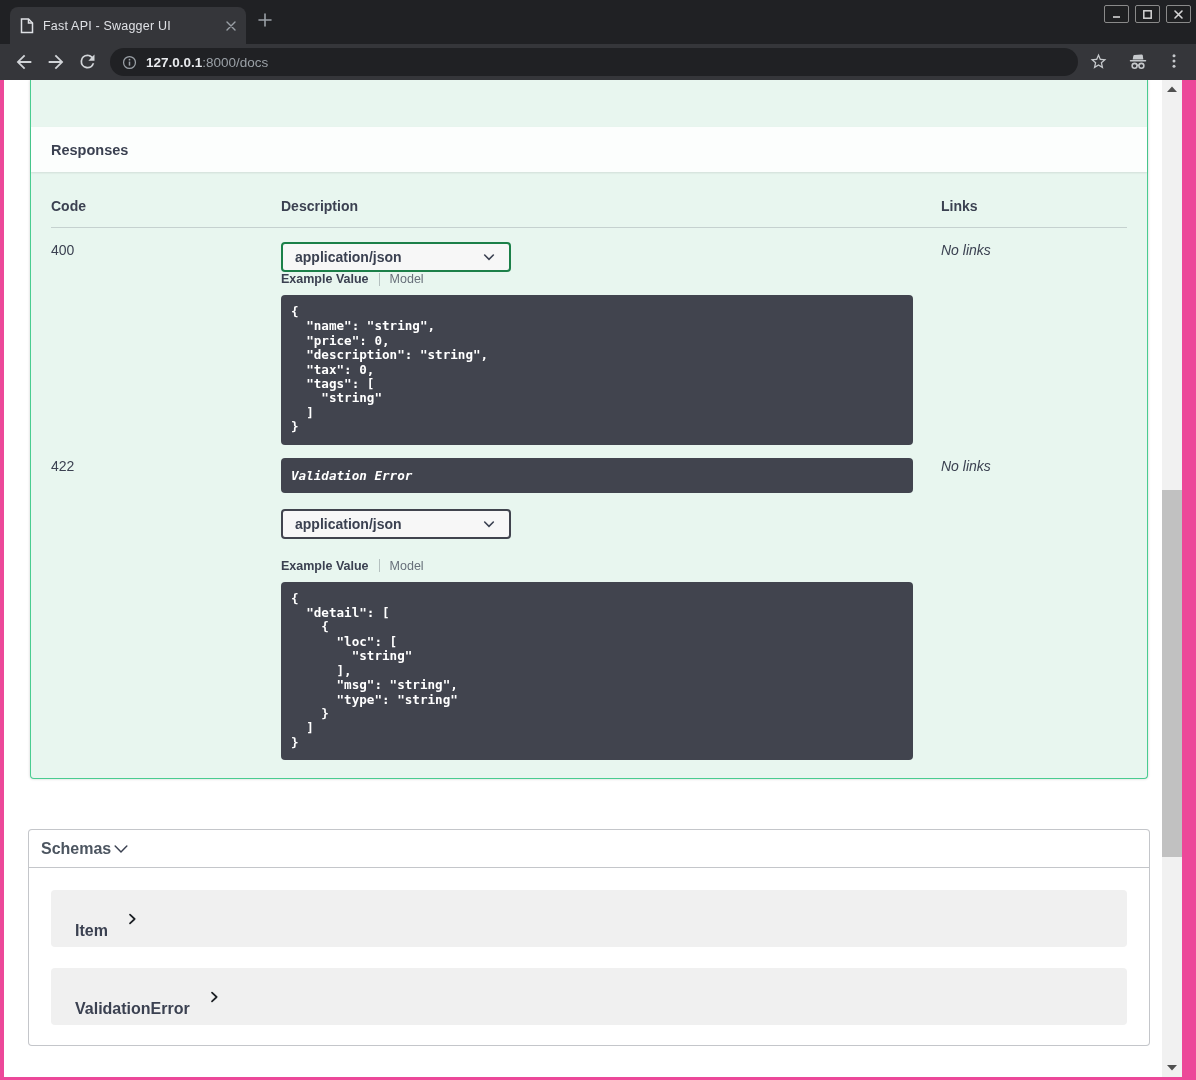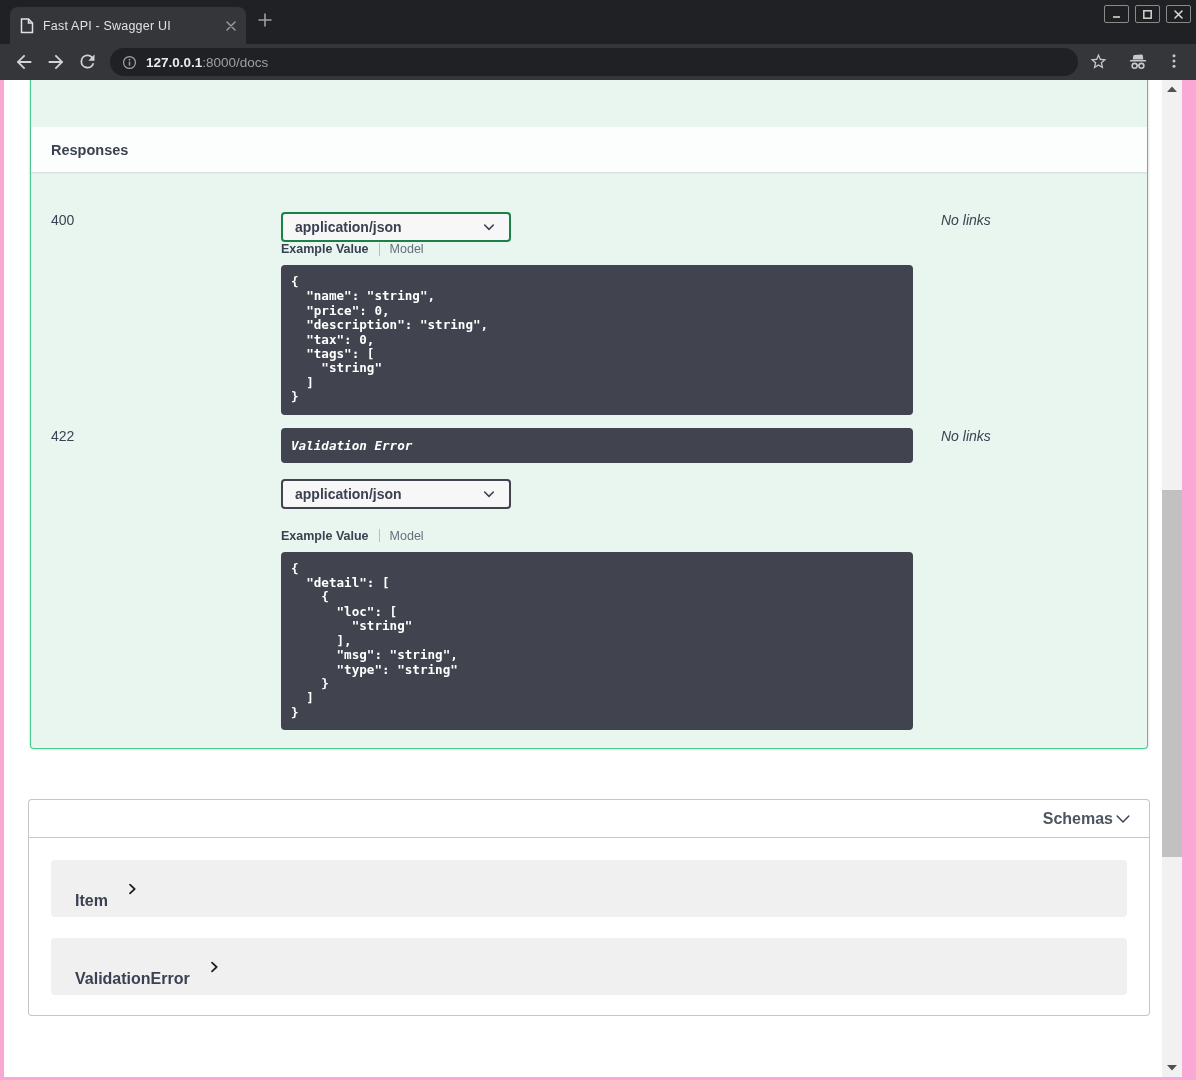--- a/index.html
+++ b/index.html
@@ -1,19 +1,19 @@
 <!DOCTYPE html>
 <html><head>
 <meta charset="utf-8">
 <style>
   * { box-sizing: border-box; margin: 0; padding: 0; }
   html, body { width: 1196px; height: 1080px; overflow: hidden; }
   body { font-family: "Liberation Sans", sans-serif; background: #17181a; }
 
-  .window { position: relative; width: 1196px; height: 1080px; background: #f9a8d4; }
+  .window { position: relative; width: 1196px; height: 1080px; background: #ec4899; }
 
   
   .titlebar { position: absolute; left: 0; top: 0; width: 1196px; height: 44px; background: #202124; }
   .tab { position: absolute; left: 10px; top: 7px; width: 236px; height: 37px; background: #35363a;
          border-radius: 8px 8px 0 0; display: flex; align-items: center; padding: 0 10px; }
   .tab-title { flex: 1; margin-left: 9px; color: #dfe1e5; font-size: 12.5px; white-space: nowrap;
                overflow: hidden; letter-spacing: .2px; }
   .icon-btn { display: flex; align-items: center; justify-content: center; cursor: pointer; }
   .newtab-btn { position: absolute; left: 258px; top: 13px; }
   .win-controls { position: absolute; right: 5px; top: 5px; display: flex; gap: 6px; }
@@ -82,21 +82,21 @@
   .tab-divider { width: 1px; height: 13px; background: rgba(59,65,81,.3); margin: 0 10px; }
   .tab-model { font-size: 12.5px; color: rgba(59,65,81,.75); cursor: pointer; }
 
   pre.example-json { width: 632px; background: #41444e; border-radius: 4px; padding: 10px;
                      font-family: "DejaVu Sans Mono", monospace; font-size: 12.6px; font-weight: bold;
                      color: #ffffff; line-height: 14.4px; margin: 0; white-space: pre; }
 
   
   .models { margin: 50px 0 0 24px; width: 1122px; background: #ffffff;
             border: 1px solid rgba(59,65,81,.3); border-radius: 4px; }
-  .models-header { height: 38px; display: flex; align-items: center; justify-content: flex-end;
+  .models-header { height: 38px; display: flex; align-items: center; justify-content: flex-start;
                    padding: 0 16px 0 12px; border-bottom: 1px solid rgba(59,65,81,.3); cursor: pointer; }
   .models-title { font-size: 16px; font-weight: bold; color: #4c5560; }
   .models-body { padding: 22px 22px 20px 22px; }
   .model-card { background: #f0f0f0; border-radius: 4px; height: 57px; display: flex;
                 align-items: center; padding: 0 24px; cursor: pointer; }
   .model-card + .model-card { margin-top: 21px; }
   .model-name { font-size: 16px; font-weight: bold; color: #3b4151; margin-top: 24px; }
   .model-chevron { margin-left: 16px; display: flex; }
 
   svg { display: block; }
@@ -198,20 +198,25 @@
     <div class="content">
 
       <div class="opblock">
         <div class="opblock-spacer"></div>
 
         <div class="section-header">
           <span class="section-title">Responses</span>
         </div>
 
         <div class="responses-inner">
+          <div class="resp-thead">
+            <div class="col-code">Code</div>
+            <div class="col-desc">Description</div>
+            <div class="col-links">Links</div>
+          </div>
 
           <div class="resp-row row-200">
             <div class="col-code status-code">400</div>
             <div class="col-desc">
               <div class="media-select media-select-green">
                 <span class="media-select-label">application/json</span>
                 <span>
                   <svg width="16" height="16" viewBox="0 0 24 24">
                       <path d="M5.5 9l6.5 6.5L18.5 9" fill="none" stroke="#3b4151" stroke-width="2.4" stroke-linecap="round"></path>
                     </svg>

